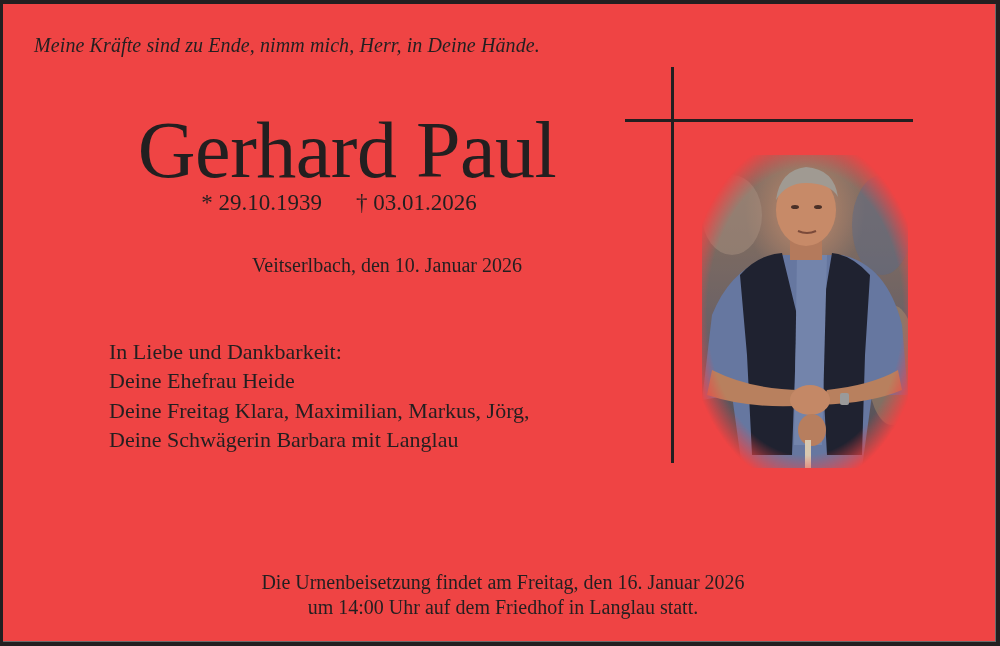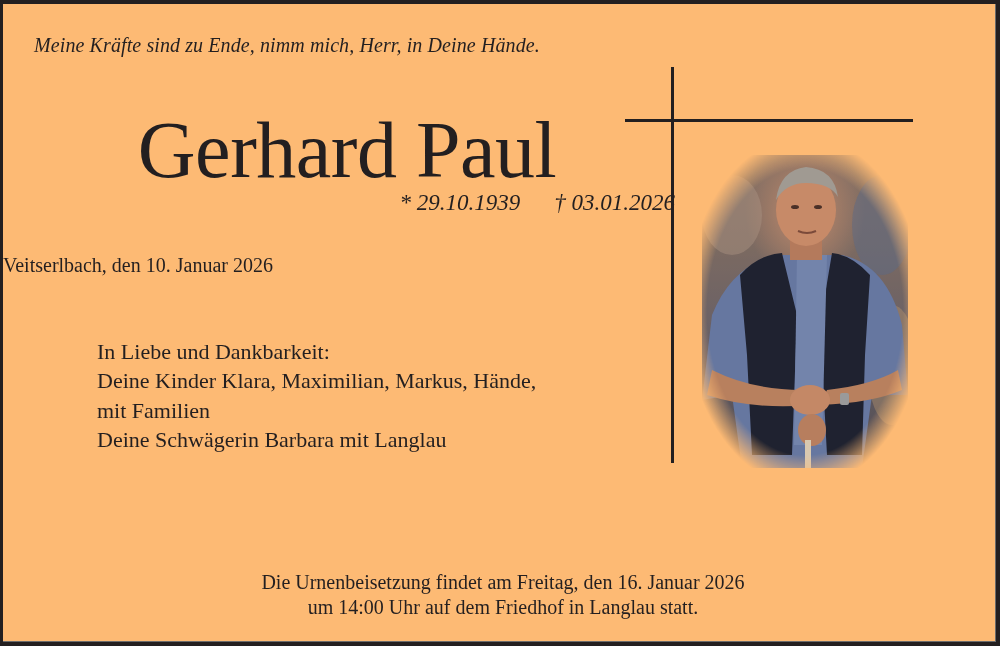--- a/index.html
+++ b/index.html
@@ -10,48 +10,48 @@
     color: #231f20;
   }
   .frame {
     position: absolute; left: 0; top: 0;
     width: 1000px; height: 646px;
     box-sizing: border-box;
     border-top: 4px solid #231f20;
     border-left: 3px solid #231f20;
     border-right: 4px solid #231f20;
     border-bottom: 4px solid #231f20;
-    background: #fdba74;
+    background: #ef4444;
   }
   .frame::after {
     content: ""; position: absolute; inset: 0;
     border-right: 1px solid #6b6b6b; border-bottom: 1px solid #6b6b6b;
     pointer-events: none;
   }
   .abs { position: absolute; white-space: nowrap; }
   .verse {
     left: 31px; top: 30px;
     font-style: italic; font-size: 20px; letter-spacing: 0.1px;
   }
   .name {
     left: 8px; width: 672px; top: 100px; text-align: center;
     font-size: 80px; line-height: 92px; letter-spacing: -0.5px;
   }
   .dates {
-    left: 0; width: 672px; top: 186px; text-align: right;
+    left: 0; width: 672px; top: 186px; text-align: center;
     font-size: 23px;
-    font-style: italic;
   }
   .dates .gap { display: inline-block; width: 34px; }
   .place {
-    left: 0; width: 672px; top: 250px; text-align: left;
+    left: 0; width: 672px; top: 250px; text-align: center;
     font-size: 20px;
+    padding-left: 48px;
   }
   .mourners {
-    left: 94px; top: 333px;
+    left: 106px; top: 333px;
     font-size: 22px; line-height: 29.3px; font-family: Liberation Serif, serif;
   }
   .mourners div { white-space: nowrap; }
   .funeral {
     left: 0; width: 1000px; top: 566px; text-align: center;
     font-size: 20px; line-height: 25px;
   }
   .cross-v {
     position: absolute; left: 671px; top: 67px; width: 3px; height: 396px;
     background: #231f20;
@@ -81,22 +81,22 @@
   <div class="abs name">Gerhard Paul</div>
 
   <div class="abs dates">
     <span>* 29.10.1939</span><span class="gap"></span><span>† 03.01.2026</span>
   </div>
 
   <div class="abs place">Veitserlbach, den 10. Januar 2026</div>
 
   <div class="abs mourners">
     <div>In Liebe und Dankbarkeit:</div>
-    <div>Deine Kinder Klara, Maximilian, Markus, Hände,</div>
-    <div>mit Familien</div>
+    <div>Deine Ehefrau Heide</div>
+    <div>Deine Freitag Klara, Maximilian, Markus, Jörg,</div>
     <div>Deine Schwägerin Barbara mit Langlau</div>
   </div>
 
   <div class="abs funeral">
     <div>Die Urnenbeisetzung findet am Freitag, den 16. Januar 2026</div>
     <div>um 14:00 Uhr auf dem Friedhof in Langlau statt.</div>
   </div>
 </div>
 
 <div class="cross-v"></div>

